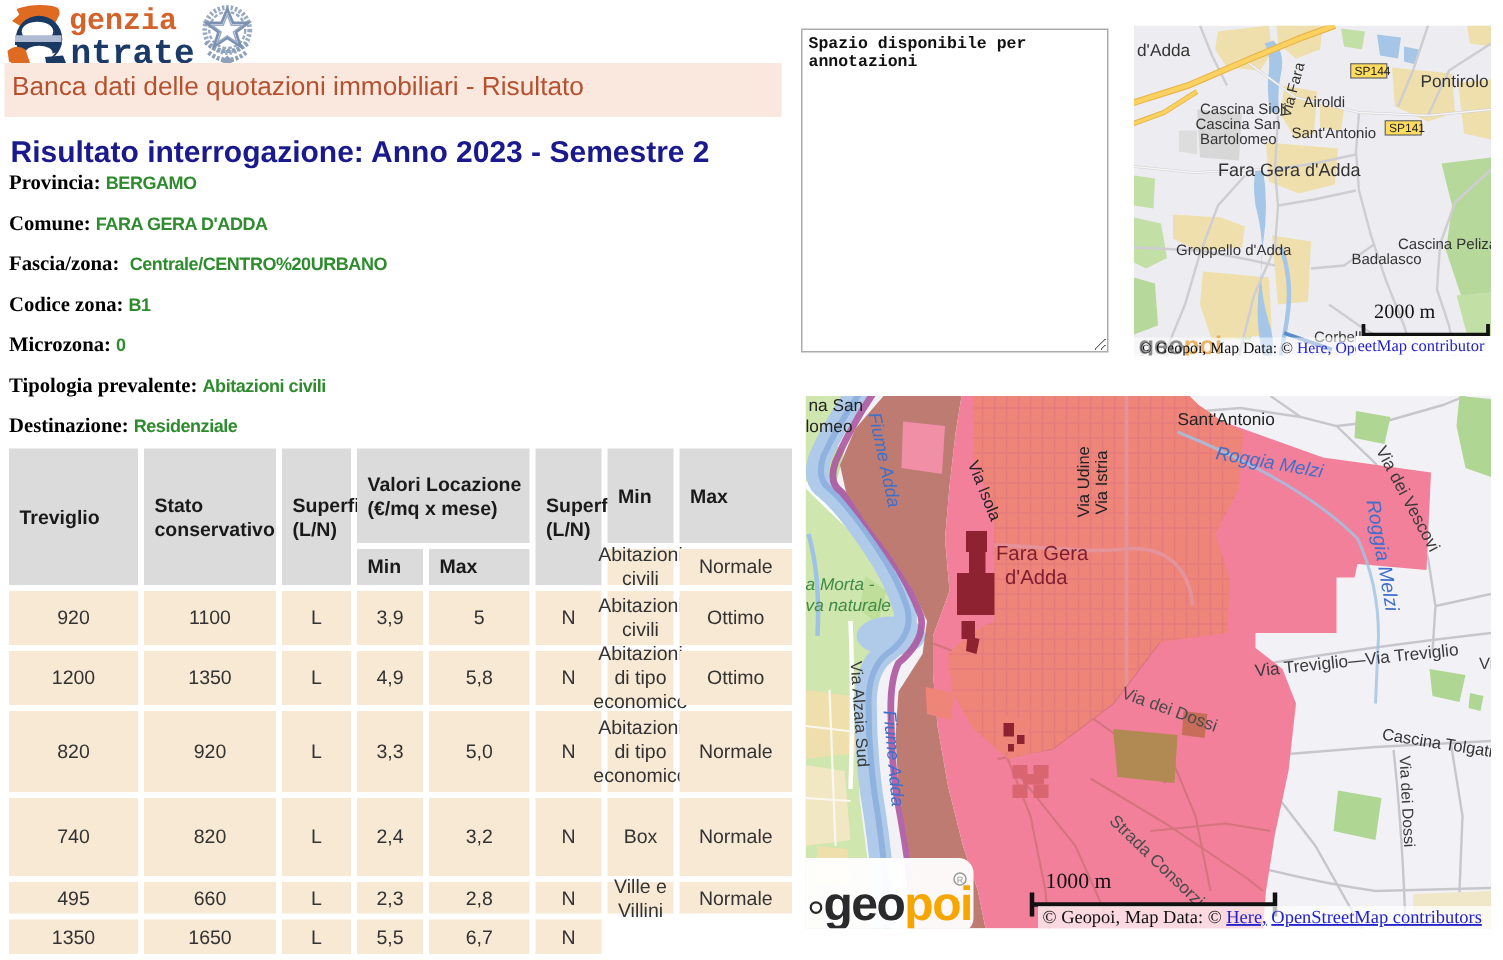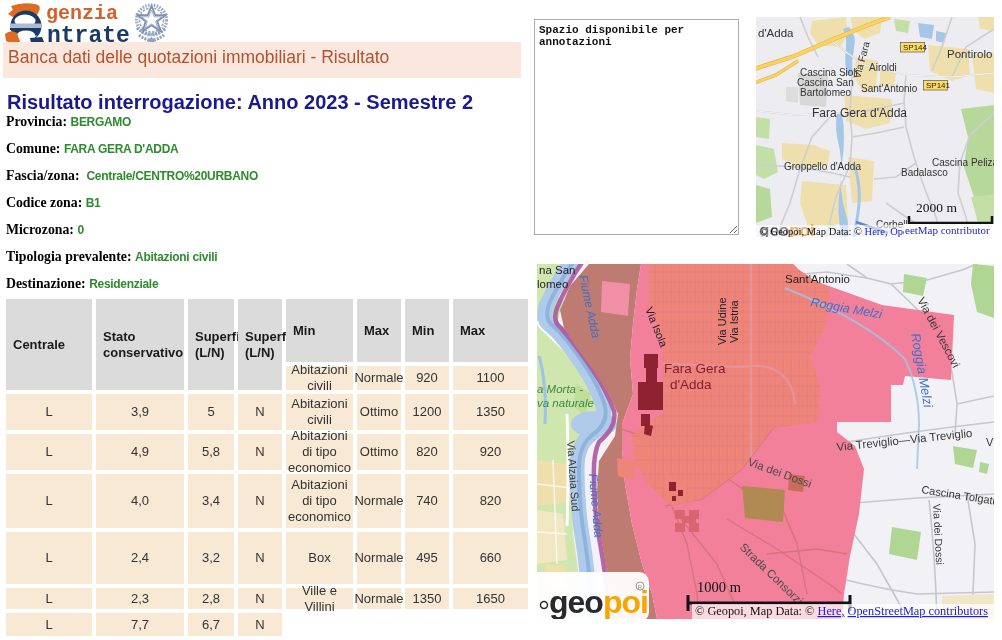--- a/index.html
+++ b/index.html
@@ -60,23 +60,24 @@
 
 <div class="abs frow" style="left:6px;top:114px">Provincia: <span>BERGAMO</span></div>
 <div class="abs frow" style="left:6px;top:141px">Comune: <span>FARA GERA D'ADDA</span></div>
 <div class="abs frow" style="left:6px;top:168px">Fascia/zona: &nbsp;<span>Centrale/CENTRO%20URBANO</span></div>
 <div class="abs frow" style="left:6px;top:195px">Codice zona: <span>B1</span></div>
 <div class="abs frow" style="left:6px;top:222px">Microzona: <span>0</span></div>
 <div class="abs frow" style="left:6px;top:249px">Tipologia prevalente: <span>Abitazioni civili</span></div>
 <div class="abs frow" style="left:6px;top:276px">Destinazione: <span>Residenziale</span></div>
 
 <div class="q">
-  <div class="h r2">Centrale</div>
+  <div class="h r2">Treviglio</div>
   <div class="h r2">Stato conservativo</div>
   <div class="h r2">Superficie (L/N)</div>
+  <div class="h" style="grid-column:span 2">Valori Locazione (€/mq x mese)</div>
   <div class="h r2">Superficie (L/N)</div>
   <div class="h">Min</div>
     <div class="h">Max</div>
   <div class="h">Min</div>
     <div class="h">Max</div>
   <div class="d">Abitazioni civili</div>
     <div class="d">Normale</div>
     <div class="d">920</div>
     <div class="d">1100</div>
     <div class="d">L</div>
@@ -89,22 +90,22 @@
     <div class="d">1350</div>
     <div class="d">L</div>
     <div class="d">4,9</div>
     <div class="d">5,8</div>
     <div class="d">N</div>
   <div class="d">Abitazioni di tipo economico</div>
     <div class="d">Ottimo</div>
     <div class="d">820</div>
     <div class="d">920</div>
     <div class="d">L</div>
-    <div class="d">4,0</div>
-    <div class="d">3,4</div>
+    <div class="d">3,3</div>
+    <div class="d">5,0</div>
     <div class="d">N</div>
   <div class="d">Abitazioni di tipo economico</div>
     <div class="d">Normale</div>
     <div class="d">740</div>
     <div class="d">820</div>
     <div class="d">L</div>
     <div class="d">2,4</div>
     <div class="d">3,2</div>
     <div class="d">N</div>
   <div class="d">Box</div>
@@ -113,21 +114,21 @@
     <div class="d">660</div>
     <div class="d">L</div>
     <div class="d">2,3</div>
     <div class="d">2,8</div>
     <div class="d">N</div>
   <div class="d">Ville e Villini</div>
     <div class="d">Normale</div>
     <div class="d">1350</div>
     <div class="d">1650</div>
     <div class="d">L</div>
-    <div class="d">7,7</div>
+    <div class="d">5,5</div>
     <div class="d">6,7</div>
     <div class="d">N</div>
 </div>
 
 <textarea class="note abs" style="">Spazio disponibile per annotazioni</textarea>
 
 <svg class="abs" style="left:756px;top:17px" width="238" height="220" viewBox="0 0 238 220" id="topmap">
   <rect width="238" height="220" fill="#EDEDF1"></rect>
 
   <path d="M205 92 L238 88 L238 178 L218 180 L208 150 L212 120 Z" fill="#B6D89A"></path>

